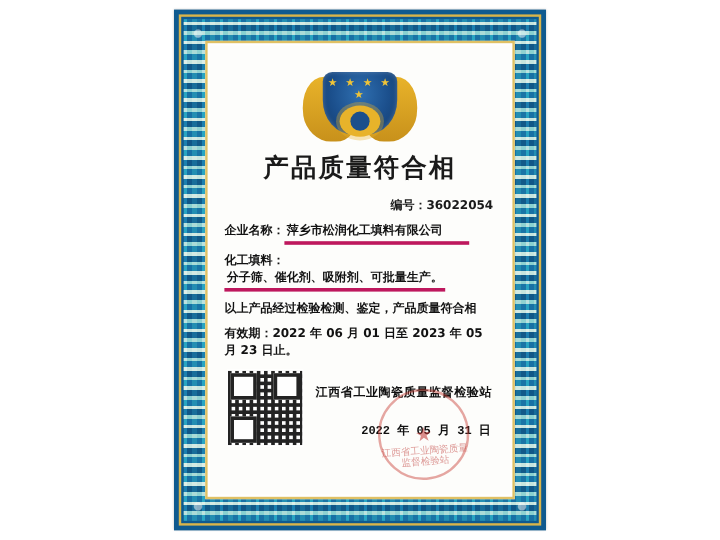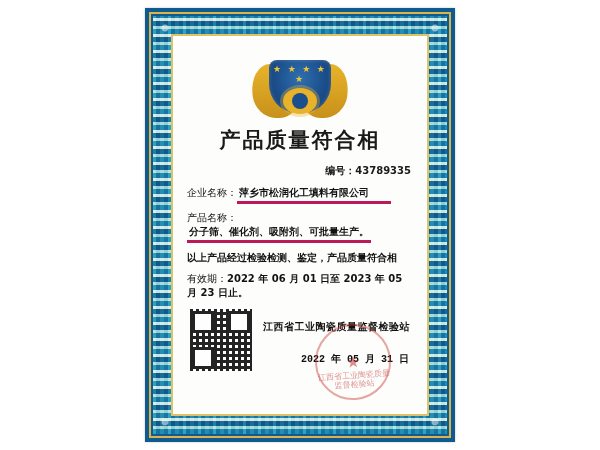--- a/index.html
+++ b/index.html
@@ -171,21 +171,21 @@
     font-weight: bold;
   }
   .row {
     font-family: "DejaVu Sans", "Liberation Sans", sans-serif;
     font-size: 10px;
     color: #121212;
     margin: 0 0 7px 0;
     line-height: 1.45;
     font-weight: bold;
   }
-  .row .lbl { font-weight: normal; margin-top: 40px; }
+  .row .lbl { font-weight: bold; margin-top: 40px; }
   .row .val { font-weight: bold; }
   .para {
     font-family: "DejaVu Sans", "Liberation Sans", sans-serif;
     font-size: 10px;
     color: #121212;
     line-height: 1.5;
     margin: 0 0 7px 0;
     font-weight: bold;
   }
   .underline-field {
@@ -302,29 +302,29 @@
           <div class="wheat-r"></div>
           <div class="shield"></div>
           <div class="stars">★ ★ ★ ★ ★</div>
           <div class="gear"></div>
         </div>
       </div>
 
       <div class="title">产品质量符合相</div>
 
       <div class="serial">
-        <span>编号：</span><span>43789335</span>
+        <span>编号：</span><span>36022054</span>
       </div>
 
       <div class="row">
         <span class="lbl">企业名称：</span><span class="val underline-field">萍乡市松润化工填料有限公司</span>
       </div>
 
       <div class="row">
-        <span class="lbl">产品名称：</span><span class="val underline-field">分子筛、催化剂、吸附剂、可批量生产。</span>
+        <span class="lbl">化工填料：</span><span class="val underline-field">分子筛、催化剂、吸附剂、可批量生产。</span>
       </div>
 
       <div class="para">
         <div>以上产品经过检验检测、鉴定，产品质量符合相</div>
       </div>
 
       <div class="row">
         <span class="lbl">有效期：</span><span class="val">2022 年 06 月 01 日至 2023 年 05 月 23 日止。</span>
       </div>
 

